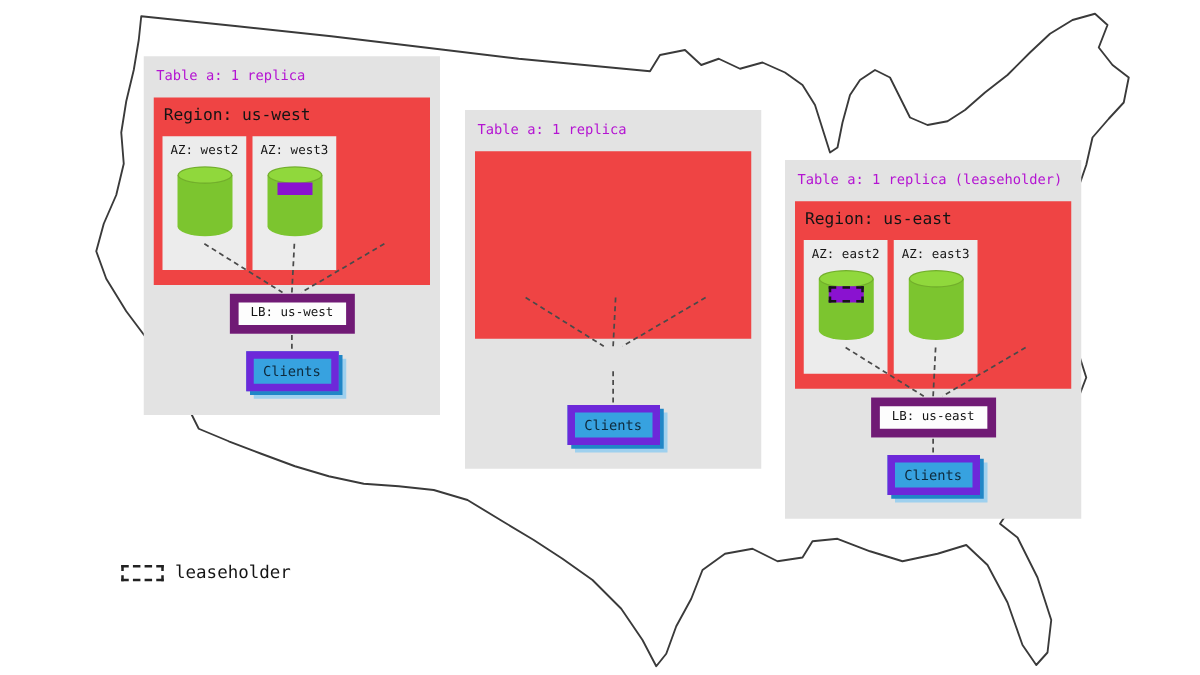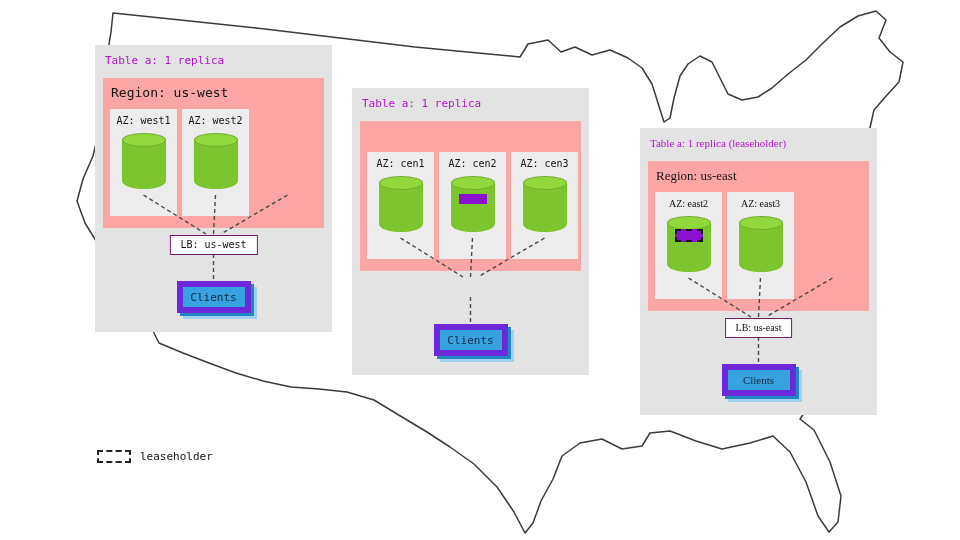--- a/index.html
+++ b/index.html
@@ -3,127 +3,104 @@
 <meta charset="utf-8">
 <style>
   html,body{margin:0;padding:0;}
   body{
     width:960px;height:540px;position:relative;background:#ffffff;
     font-family:"DejaVu Sans Mono","Liberation Mono",monospace;
     overflow:hidden;color:#141414;
   }
   .map-layer{position:absolute;left:0;top:0;width:960px;height:540px;}
 
-  .panel{position:absolute;width:237px;height:287px;background:#e3e3e3;}
+  .panel{position:absolute;width:237px;height:287px;background:#e3e3e3;margin-left:20px;}
   .panel-header{position:absolute;top:9px;left:10px;font-size:11px;color:#b414d2;white-space:nowrap;}
-  .region-box{position:absolute;left:8px;top:33px;width:221px;height:150px;background:#fca5a5;}
+  .region-box{position:absolute;left:8px;top:33px;width:221px;height:150px;background:#ef4444;}
   .region-title{position:absolute;top:7px;left:8px;font-size:13px;color:#141414;white-space:nowrap;}
   .az-row{position:absolute;top:31px;left:7px;display:flex;gap:5px;}
   .az{width:67px;height:107px;background:#ececec;position:relative;}
   .az-label{font-size:10px;text-align:center;margin-top:6px;color:#141414;white-space:nowrap;}
 
   .cylinder{position:relative;width:44px;height:56px;margin:7px auto 0;}
   .cyl-body{position:absolute;top:7px;left:0;width:44px;height:49px;background:#7cc52f;
             border-radius:0 0 22px 22px / 0 0 8px 8px;}
   .cyl-top{position:absolute;top:0;left:0;width:44px;height:14px;background:#90d83c;
            border-radius:50%;border:1px solid rgba(90,140,30,.55);box-sizing:border-box;}
   .marker{position:absolute;top:13px;left:50%;transform:translateX(-50%);
           width:28px;height:10px;background:#8a12d0;z-index:3;box-sizing:border-box;}
   .marker.leaseholder{border:2px dashed #161616;height:13px;}
 
   .connectors{position:absolute;left:0;top:0;width:237px;height:287px;pointer-events:none;}
 
   .lb-box{position:absolute;top:190px;left:50%;transform:translateX(-50%);
-          background:#fdfdfd;border:1px solid #701a75;font-size:10px;color:#141414;
+          background:#fdfdfd;border:7px solid #701a75;font-size:10px;color:#141414;
           padding:3px 10px 4px;white-space:nowrap;z-index:4;}
   .clients-box{position:absolute;top:236px;left:50%;transform:translateX(-50%);
           width:62px;height:20px;background:#37a2e0;border:6px solid #6d28d9;
           color:#0e2a3c;font-size:11px;display:flex;align-items:center;justify-content:center;
           z-index:4;box-shadow:3px 3px 0 #2086c6,6px 6px 0 #9ed0ee;}
 
   .legend{position:absolute;left:97px;top:450px;display:flex;align-items:center;gap:9px;}
   .legend-swatch{width:30px;height:9px;border:2px dashed #222;background:#ffffff;}
-  .legend-label{font-size:11px;color:#141414;}
+  .legend-label{font-size:14px;color:#141414;}
 </style>
 </head>
 <body>
 
 <svg class="map-layer" viewBox="0 0 960 540" aria-hidden="true">
   <path fill="none" stroke="#3a3a3a" stroke-width="1.5" stroke-linejoin="round" d="M113,13 L190,21 L265,29 L340,38 L415,47 L478,53 L520,57 L528,44 L548,40 L561,52 L575,47 L592,55 L610,50 L628,58 L642,68 L652,84 L658,103 L664,122 L670,118 L674,98 L680,76 L688,64 L700,56 L712,62 L720,78 L728,94 L742,100 L758,97 L772,88 L788,74 L806,60 L824,42 L840,27 L858,16 L876,11 L886,20 L879,38 L890,52 L903,62 L899,82 L887,95 L874,110 L869,132 L860,158 L853,182 L858,206 L847,232 L853,258 L862,280 L869,302 L859,328 L842,352 L826,378 L813,400 L800,419 L814,430 L830,462 L841,496 L838,522 L829,532 L818,516 L806,482 L790,452 L773,436 L750,443 L722,449 L696,441 L670,431 L650,433 L642,446 L622,449 L602,439 L580,443 L562,456 L553,479 L541,501 L533,523 L525,533 L514,512 L497,487 L474,464 L450,447 L427,432 L402,417 L374,400 L347,392 L319,389 L291,387 L263,381 L236,373 L209,363 L183,353 L159,343 L149,323 L133,299 L119,273 L101,249 L85,223 L77,201 L83,179 L93,156 L99,131 L97,106 L101,81 L107,56 L111,32 Z"></path>
 </svg>
 
 <div class="panel" style="left:95px;top:45px;">
   <div class="panel-header">Table a: 1 replica</div>
   <div class="region-box">
     <div class="region-title">Region: us-west</div>
     <div class="az-row">
       <div class="az">
-        <div class="az-label">AZ: west1</div>
+        <div class="az-label">AZ: west2</div>
         <div class="cylinder">
           <div class="cyl-body"></div>
           <div class="cyl-top"></div>
         </div>
       </div>
       <div class="az">
-        <div class="az-label">AZ: west2</div>
+        <div class="az-label">AZ: west3</div>
         <div class="cylinder">
           <div class="cyl-body"></div>
           <div class="cyl-top"></div>
+          <div class="marker"></div>
         </div>
       </div>
     </div>
   </div>
   <svg class="connectors" viewBox="0 0 237 287" aria-hidden="true">
     <line x1="48.5" y1="150" x2="111" y2="189" stroke="#4a4a4a" stroke-width="1.4" stroke-dasharray="4 3"></line>
     <line x1="120.5" y1="150" x2="118.5" y2="189" stroke="#4a4a4a" stroke-width="1.4" stroke-dasharray="4 3"></line>
     <line x1="192.5" y1="150" x2="126" y2="189" stroke="#4a4a4a" stroke-width="1.4" stroke-dasharray="4 3"></line>
     <line x1="118.5" y1="209" x2="118.5" y2="235" stroke="#4a4a4a" stroke-width="1.4" stroke-dasharray="4 3"></line>
   </svg>
   <div class="lb-box">LB: us-west</div>
   <div class="clients-box">Clients</div>
 </div>
 
 <div class="panel" style="left:352px;top:88px;">
   <div class="panel-header">Table a: 1 replica</div>
   <div class="region-box">
-    <div class="az-row">
-      <div class="az">
-        <div class="az-label">AZ: cen1</div>
-        <div class="cylinder">
-          <div class="cyl-body"></div>
-          <div class="cyl-top"></div>
-        </div>
-      </div>
-      <div class="az">
-        <div class="az-label">AZ: cen2</div>
-        <div class="cylinder">
-          <div class="cyl-body"></div>
-          <div class="cyl-top"></div>
-          <div class="marker" style="top:18px;"></div>
-        </div>
-      </div>
-      <div class="az">
-        <div class="az-label">AZ: cen3</div>
-        <div class="cylinder">
-          <div class="cyl-body"></div>
-          <div class="cyl-top"></div>
-        </div>
-      </div>
-    </div>
   </div>
   <svg class="connectors" viewBox="0 0 237 287" aria-hidden="true">
     <line x1="48.5" y1="150" x2="111" y2="189" stroke="#4a4a4a" stroke-width="1.4" stroke-dasharray="4 3"></line>
     <line x1="120.5" y1="150" x2="118.5" y2="189" stroke="#4a4a4a" stroke-width="1.4" stroke-dasharray="4 3"></line>
     <line x1="192.5" y1="150" x2="126" y2="189" stroke="#4a4a4a" stroke-width="1.4" stroke-dasharray="4 3"></line>
     <line x1="118.5" y1="209" x2="118.5" y2="235" stroke="#4a4a4a" stroke-width="1.4" stroke-dasharray="4 3"></line>
   </svg>
   <div class="clients-box">Clients</div>
 </div>
 
-<div class="panel" style="left:640px;top:128px;font-family:Liberation Serif, serif;">
+<div class="panel" style="left:608px;top:128px;">
   <div class="panel-header">Table a: 1 replica (leaseholder)</div>
   <div class="region-box">
     <div class="region-title">Region: us-east</div>
     <div class="az-row">
       <div class="az">
         <div class="az-label">AZ: east2</div>
         <div class="cylinder">
           <div class="cyl-body"></div>
           <div class="cyl-top"></div>
           <div class="marker leaseholder"></div>

